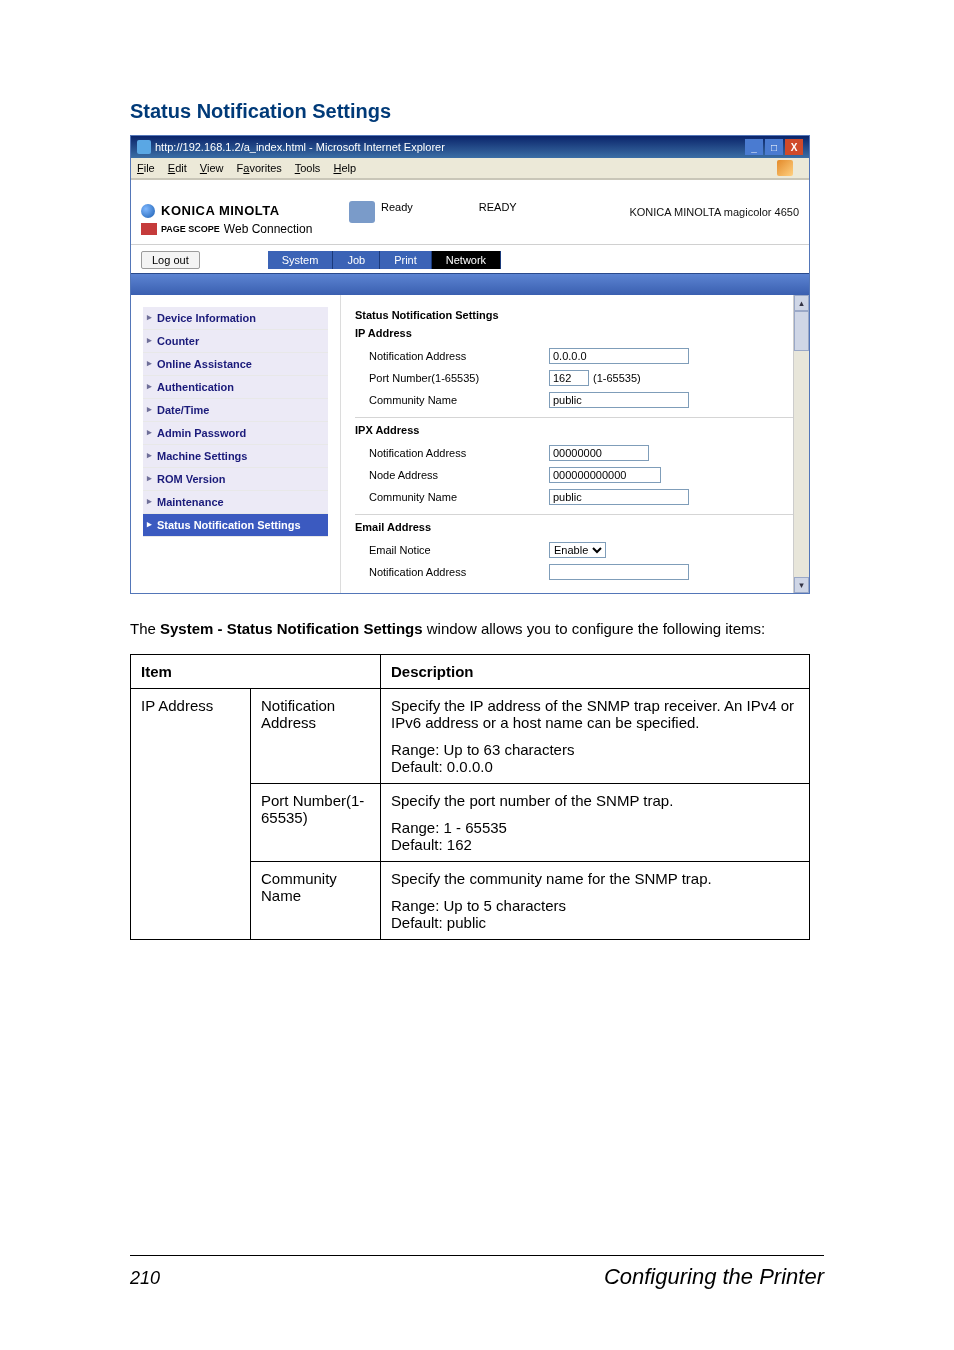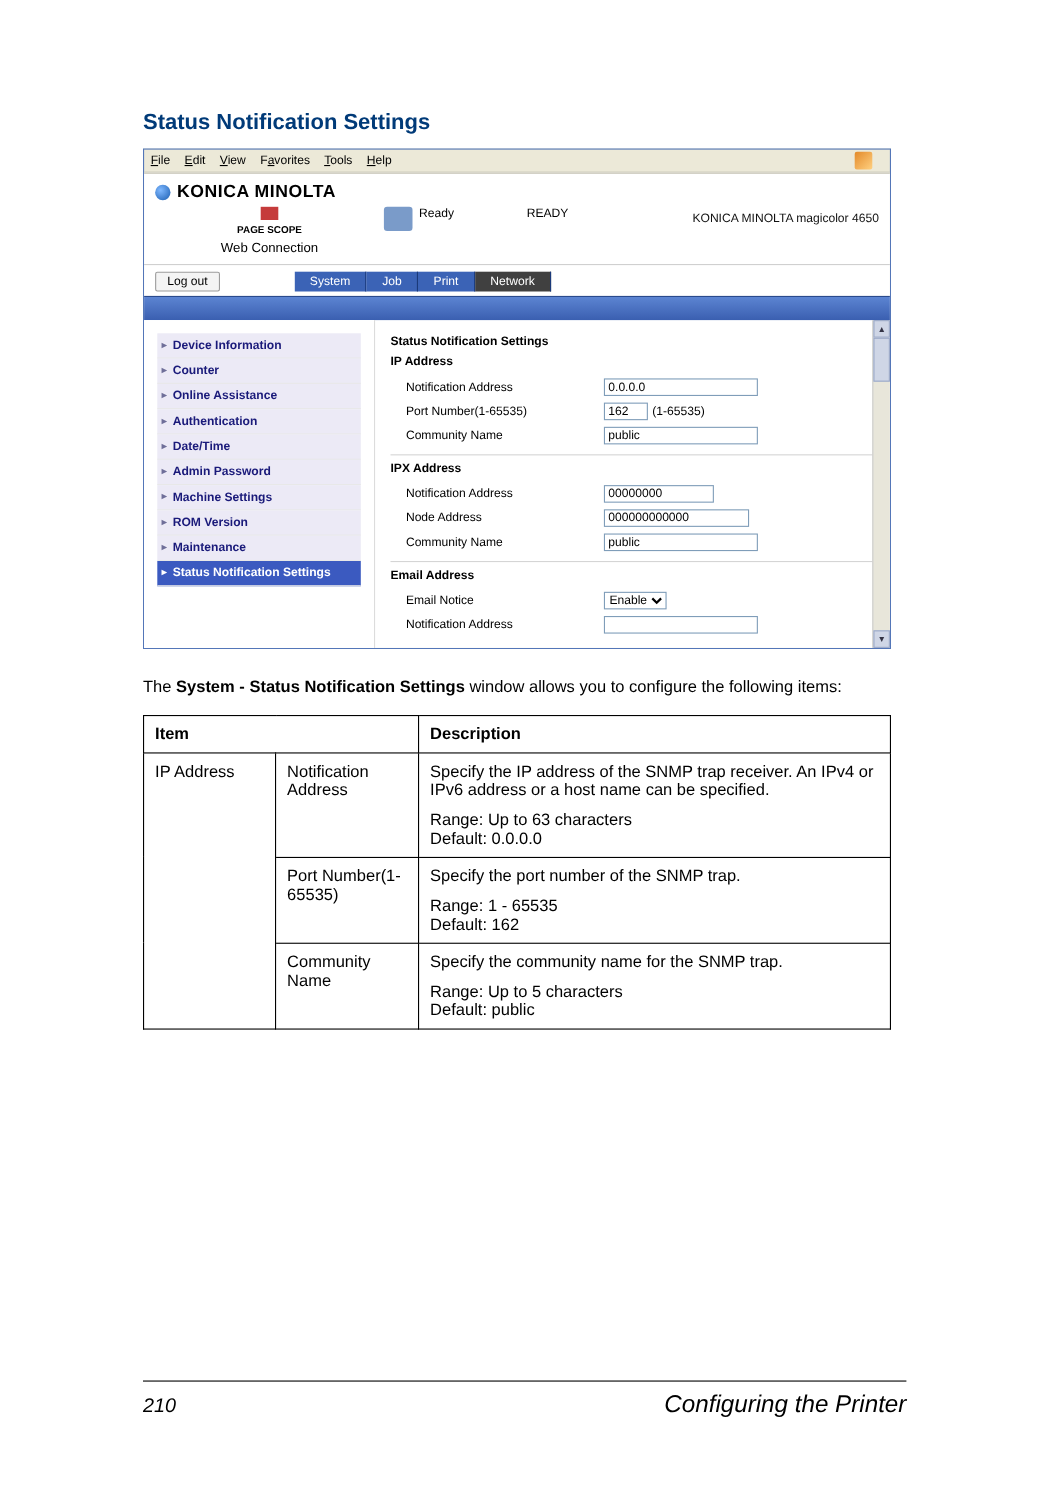--- a/index.html
+++ b/index.html
@@ -63,23 +63,23 @@
     border-top: 1px solid #c9c6b8;
   }
   .header-strip {
     display: flex;
     align-items: center;
     padding: 8px 10px;
     border-bottom: 1px solid #d0d0d0;
     font-size: 11px;
   }
   .logo-block { width: 208px; }
-  .logo-line1 { font-weight: bold; letter-spacing:0.5px; font-size: 16px; display:flex; align-items:center; gap:6px;}
+  .logo-line1 { font-weight: bold; letter-spacing:0.5px; font-size: 13px; display:flex; align-items:center; gap:6px;margin-top:15px;}
   .logo-dot { width:14px; height:14px; border-radius:50%; background:radial-gradient(circle at 35% 35%, #7fb8ff, #1a5db0); display:inline-block; }
-  .logo-line2 { margin-top: 4px; font-size:12px; display:flex; align-items:center; gap:4px;flex-direction:column;}
+  .logo-line2 { margin-top: 4px; font-size:12px; display:flex; align-items:center; gap:4px;}
   .ps-badge { width:16px; height:12px; background:#c53b3b; display:inline-block; }
   .ps-small { font-size:9px; font-weight:bold; }
   .status-block { display:flex; align-items:flex-start; gap:6px; flex:1; }
   .printer-icon { width:26px; height:22px; background:#7a9bc9; border-radius:3px; display:inline-block; }
   .status-text { display:flex; flex-direction:column; font-size:11px; }
   .model-name { margin-left:auto; font-size:11px; color:#111; }
 
   .toolbar-strip {
     display: flex;
     align-items: center;
@@ -94,21 +94,21 @@
     border-radius: 2px;
   }
   .tabs { display:flex; }
   .tab {
     font-size: 11px;
     padding: 3px 14px;
     background: #3b63b6;
     color: #fff;
     border-right:1px solid #1b3a7a;
   }
-  .tab.active { background: #404040; color:#fff; }
+  .tab.active { background: #000000; color:#fff; }
   .blue-bar { height: 22px; background: linear-gradient(to bottom,#5c84d2,#3a5fb0); border-top:1px solid #2a4a8c; }
 
   .body-columns { display:flex; position:relative; }
   .sidebar {
     width: 210px;
     padding: 12px;
     border-right: 1px solid #dcdcdc;
     background:#fff;
   }
   .side-item {
@@ -132,21 +132,21 @@
   .main-panel .group-title { font-weight:bold; margin: 4px 0 6px 0; }
   .form-row { display:flex; align-items:center; padding: 3px 0 3px 14px; }
   .form-row .lbl { width: 180px; }
   .form-row input.txt {
     font-size:11px; padding:1px 3px; border:1px solid #7f9db9;
   }
   .w-ip { width:140px; }
   .w-port { width:40px; }
   .w-comm { width:140px; }
   .w-ipx1 { width:100px; }
-  .w-ipx2 { width:132px; }
+  .w-ipx2 { width:112px; }
   .port-hint { margin-left:4px; font-size:11px; }
   .hr-sep { border:0; border-top:1px solid #d5d5d5; margin:6px 0; }
   select.sel { font-size:11px; border:1px solid #7f9db9; background:#fff; }
   .scrollbar-mock {
     position:absolute; right:0; top:0; bottom:0; width:16px;
     background:#e8e6da; border-left:1px solid #ccc;
     display:flex; flex-direction:column; justify-content:space-between;
   }
   .sb-btn { height:16px; background:#cfd6e6; border:1px solid #9aa8c7; font-size:9px; text-align:center; line-height:14px; color:#334; }
   .sb-thumb { height:40px; background:#cfd6e6; border:1px solid #9aa8c7; margin:0; }
@@ -188,20 +188,31 @@
   .page-num { font-style: italic; font-size: 18px; }
   .footer-title { font-style: italic; font-size: 22px; }
 </style>
 </head>
 <body>
 
 <div class="page">
   <h2 class="section-title">Status Notification Settings</h2>
 
   <div class="browser-window">
+    <div class="browser-titlebar">
+      <div class="title-left">
+        <span class="tb-ie"></span>
+        <span>http://192.168.1.2/a_index.html - Microsoft Internet Explorer</span>
+      </div>
+      <div class="titlebar-controls">
+        <span class="tb-btn tb-min">_</span>
+        <span class="tb-btn tb-max">□</span>
+        <span class="tb-btn tb-close">X</span>
+      </div>
+    </div>
     <div class="browser-menu">
       <div>
         <span class="mn"><u>F</u>ile</span>
         <span class="mn"><u>E</u>dit</span>
         <span class="mn"><u>V</u>iew</span>
         <span class="mn">F<u>a</u>vorites</span>
         <span class="mn"><u>T</u>ools</span>
         <span class="mn"><u>H</u>elp</span>
       </div>
       <span class="ie-flag"></span>

